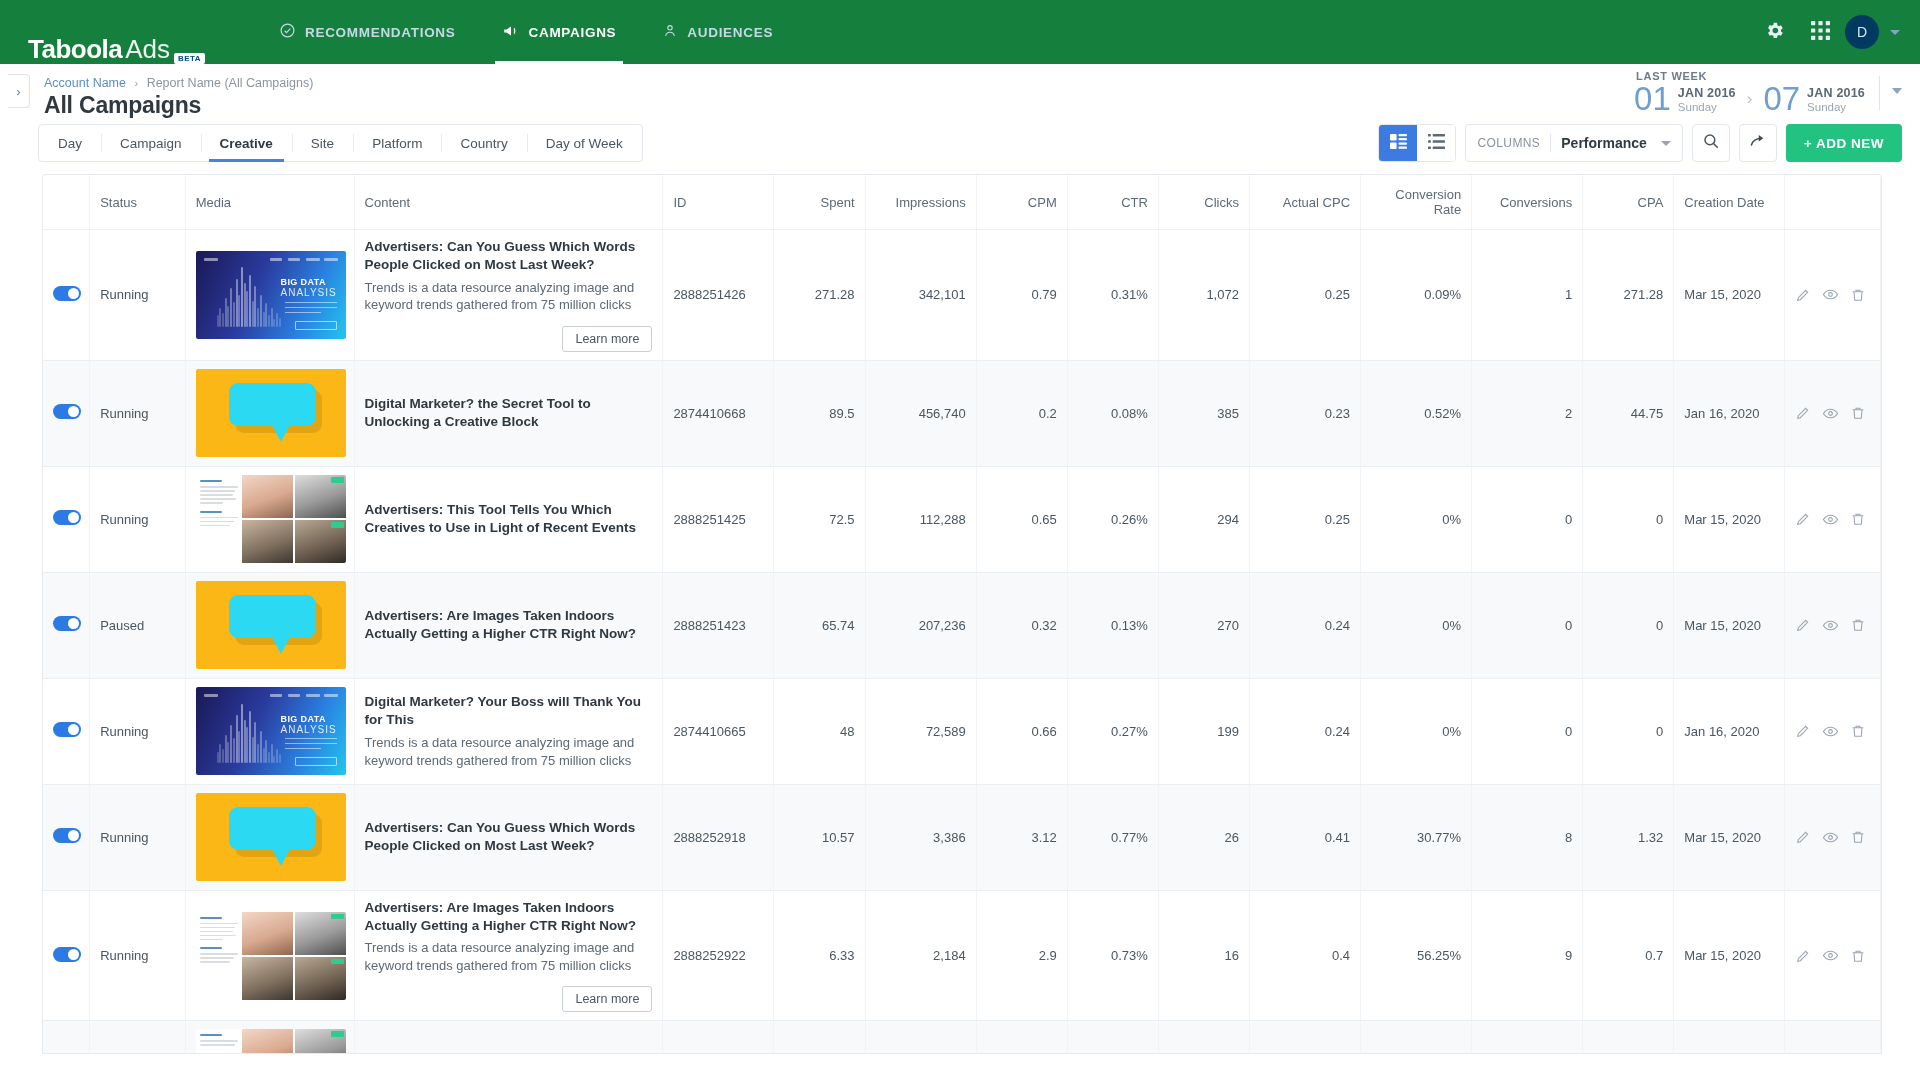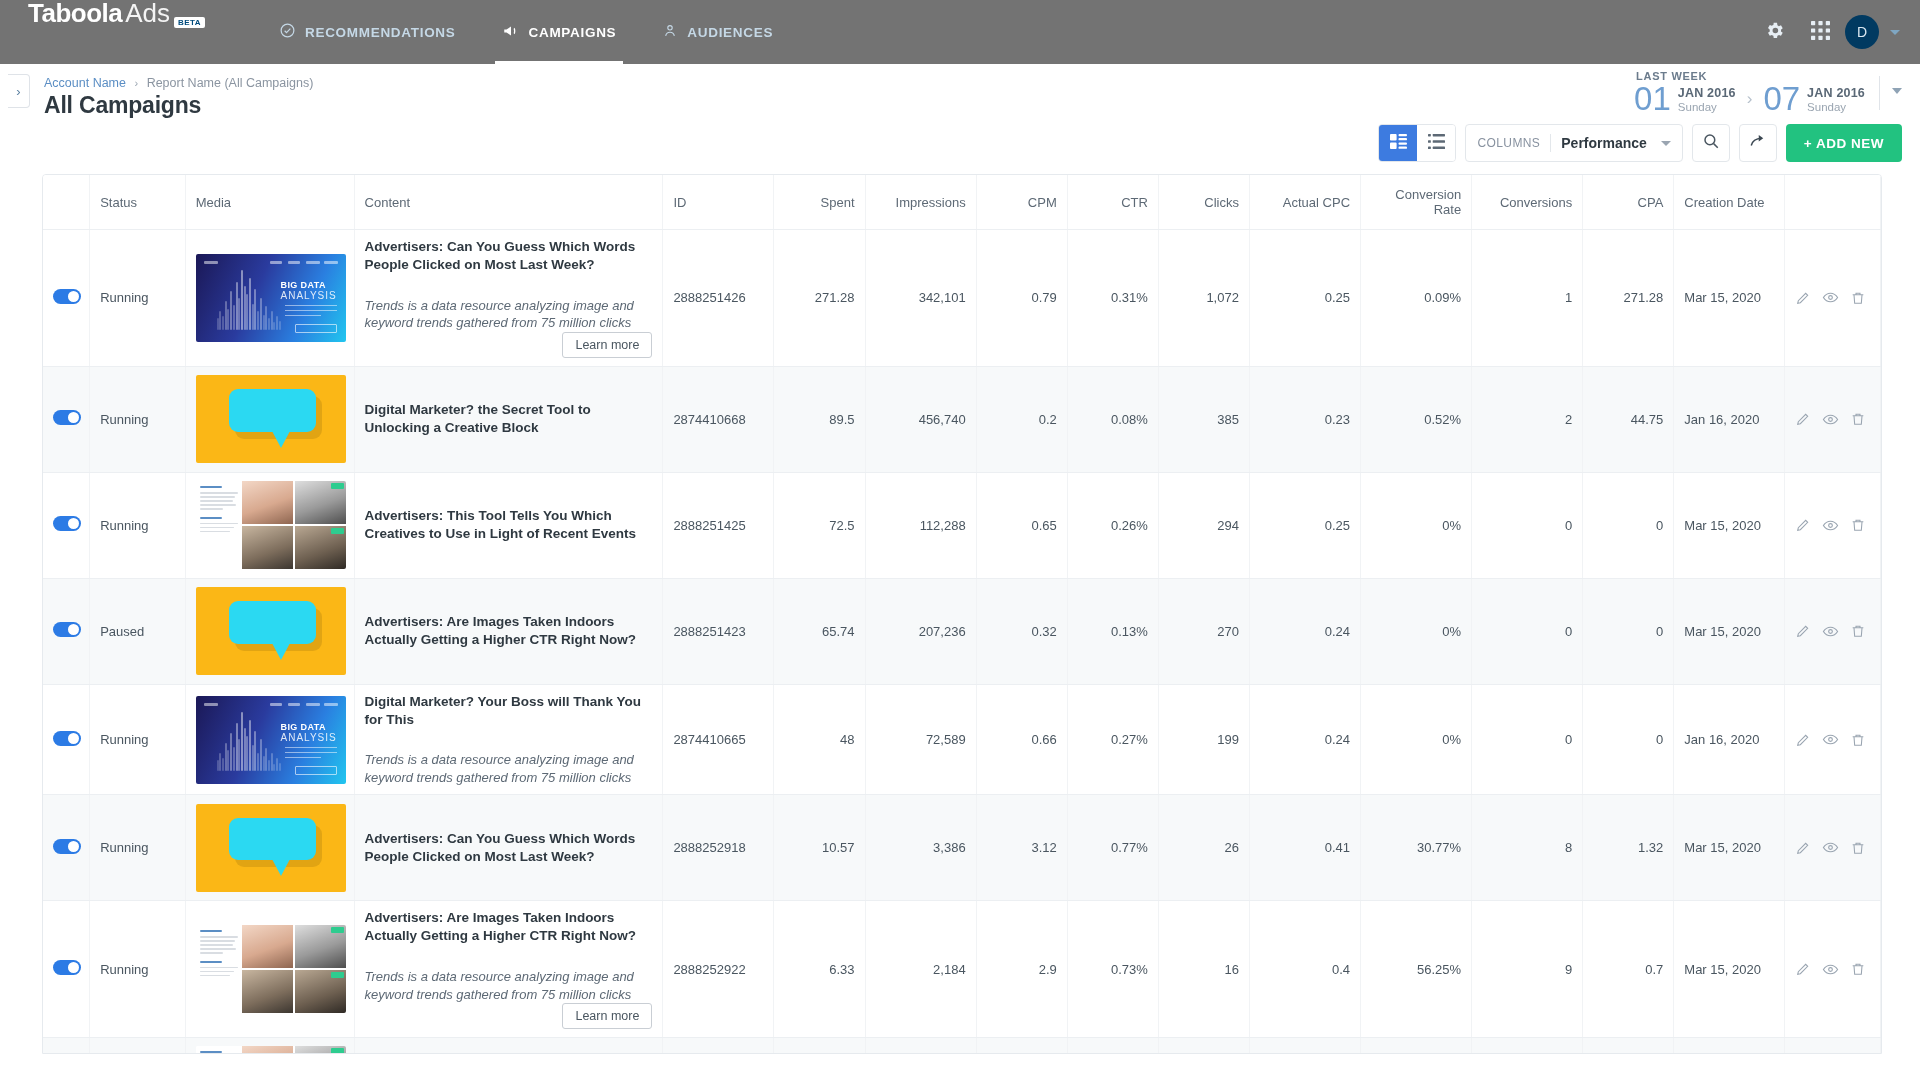--- a/index.html
+++ b/index.html
@@ -6,22 +6,22 @@
   html, body {
     width: 1920px; height: 1080px;
     font-family: "Liberation Sans", sans-serif;
     background: #ffffff;
     overflow: hidden;
     -webkit-font-smoothing: antialiased;
   }
 
   
   .topnav {
-    height: 64px; background: #737373;
-    display: flex; align-items: flex-start; position: relative;
+    height: 64px; background: #15803d;
+    display: flex; align-items: flex-end; position: relative;
   }
   .brand { display: flex; align-items: flex-start; margin-left: 28px; width: 200px; }
   .brand-taboola {
     font-size: 26px; font-weight: bold; color: #fff; letter-spacing: -0.5px;
     line-height: 1; position: relative;
   }
   .brand-ads {
     font-size: 26px; color: #ffffff; font-weight: 300; opacity: .92;
     line-height: 1; margin-left: 3px;
   }
@@ -242,23 +242,23 @@
   .cg.a { background: linear-gradient(160deg,#f3d7c6,#d8a98f 55%,#8e6550); }
   .cg.b { background: linear-gradient(160deg,#dedede,#9a9a9a 55%,#4e4e4e); }
   .cg.c { background: linear-gradient(160deg,#c8b6a0,#7d6d5c 60%,#3c3630); }
   .cg.d { background: linear-gradient(160deg,#b9a893,#6d5f50 60%,#2f2a25); }
   .cg .tag {
     position: absolute; right: 2px; top: 2px; width: 26%; height: 13%;
     background: #2ecc8f; border-radius: 1px;
   }
 
   .content-title { font-size: 13.5px; font-weight: bold; color: #2f3941; line-height: 1.32; }
-  .content-desc { font-size: 13px; color: #5d6975; line-height: 1.35; margin-top: 23px; font-style: italic; }
+  .content-desc { font-size: 13px; color: #5d6975; line-height: 1.35; margin-top: 5px; }
   .learn-more {
-    display: inline-block; padding: 5px 12px;
+    display: inline-block; margin-top: 12px; padding: 5px 12px;
     border: 1px solid #c9ced4; border-radius: 3px; font-size: 12.5px;
     color: #4a5660; background: #fff; cursor: pointer; float: right;
   }
   .actions { display: flex; align-items: center; justify-content: flex-start; gap: 11px; color: #9aa5b1; }
   .actions span { cursor: pointer; display: inline-flex; }
 </style>
 </head>
 <body>
 
 <div class="topnav">
@@ -359,20 +359,29 @@
           </span>
         </div>
       </div>
     </div>
     <div class="dr-divider"></div>
     <div class="dr-caret"></div>
   </div>
 </div>
 
 <div class="toolbar">
+  <div class="tabs">
+    <div class="tab">Day</div>
+    <div class="tab">Campaign</div>
+    <div class="tab active">Creative</div>
+    <div class="tab">Site</div>
+    <div class="tab">Platform</div>
+    <div class="tab">Country</div>
+    <div class="tab">Day of Week</div>
+  </div>
 
   <div class="tools">
     <div class="viewtoggle">
       <div class="vt-btn active">
         <span>
           <svg width="17" height="17" viewBox="0 0 18 18" fill="#ffffff">
             <rect x="0" y="1" width="7" height="7" rx="1"></rect>
               <rect x="9" y="1" width="9" height="2.4" rx="1"></rect>
               <rect x="9" y="5.4" width="9" height="2.4" rx="1"></rect>
             <rect x="0" y="10" width="7" height="7" rx="1"></rect>

